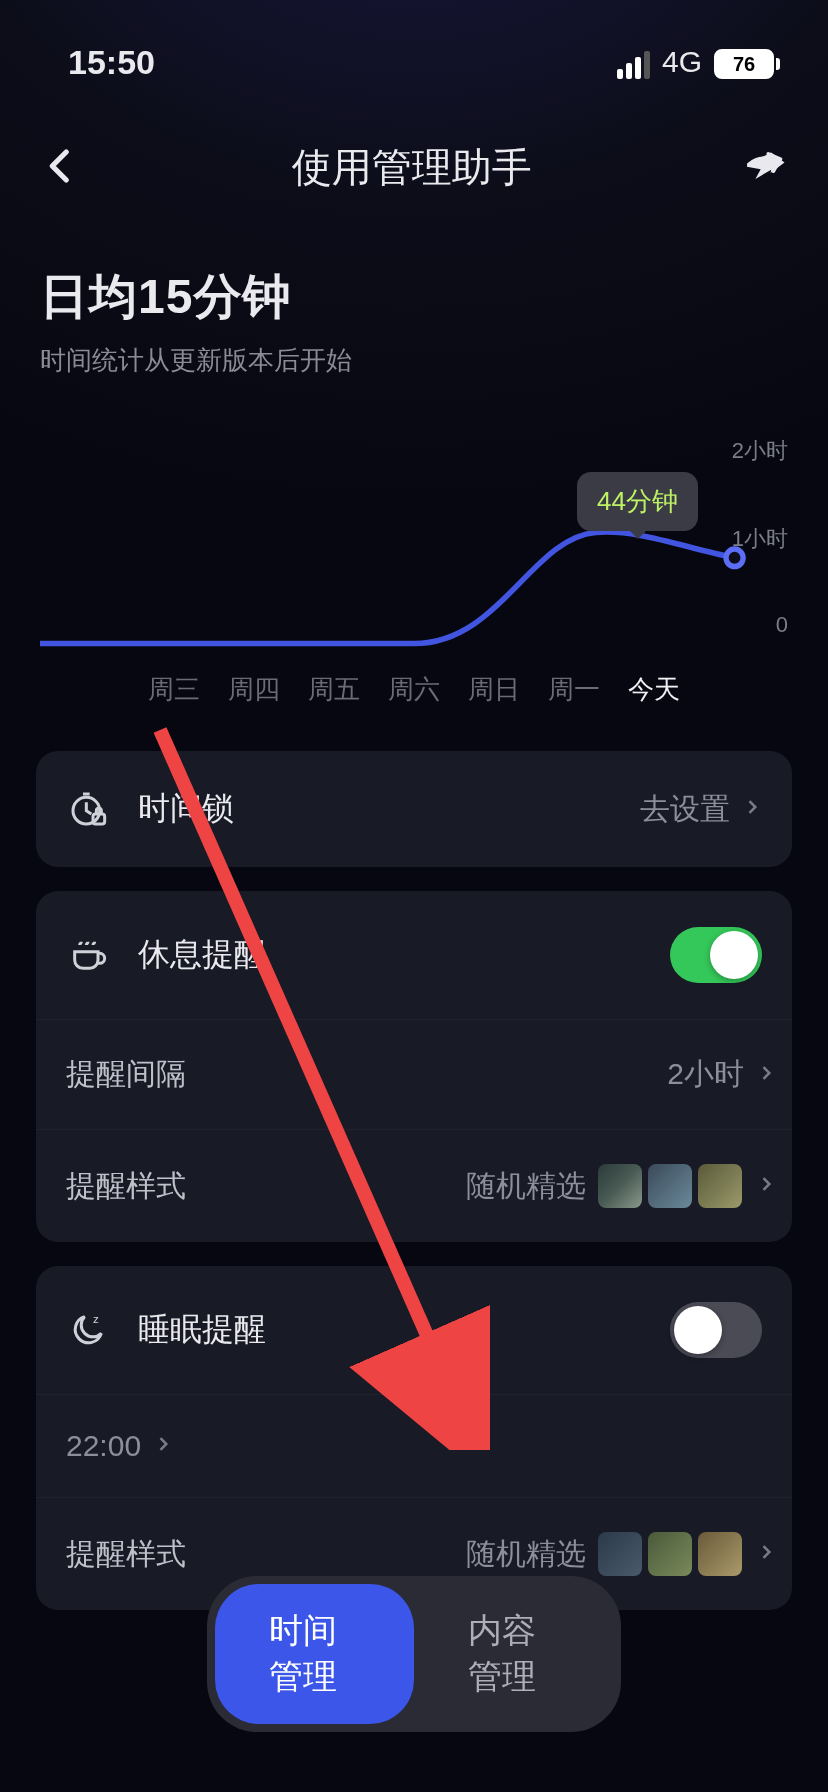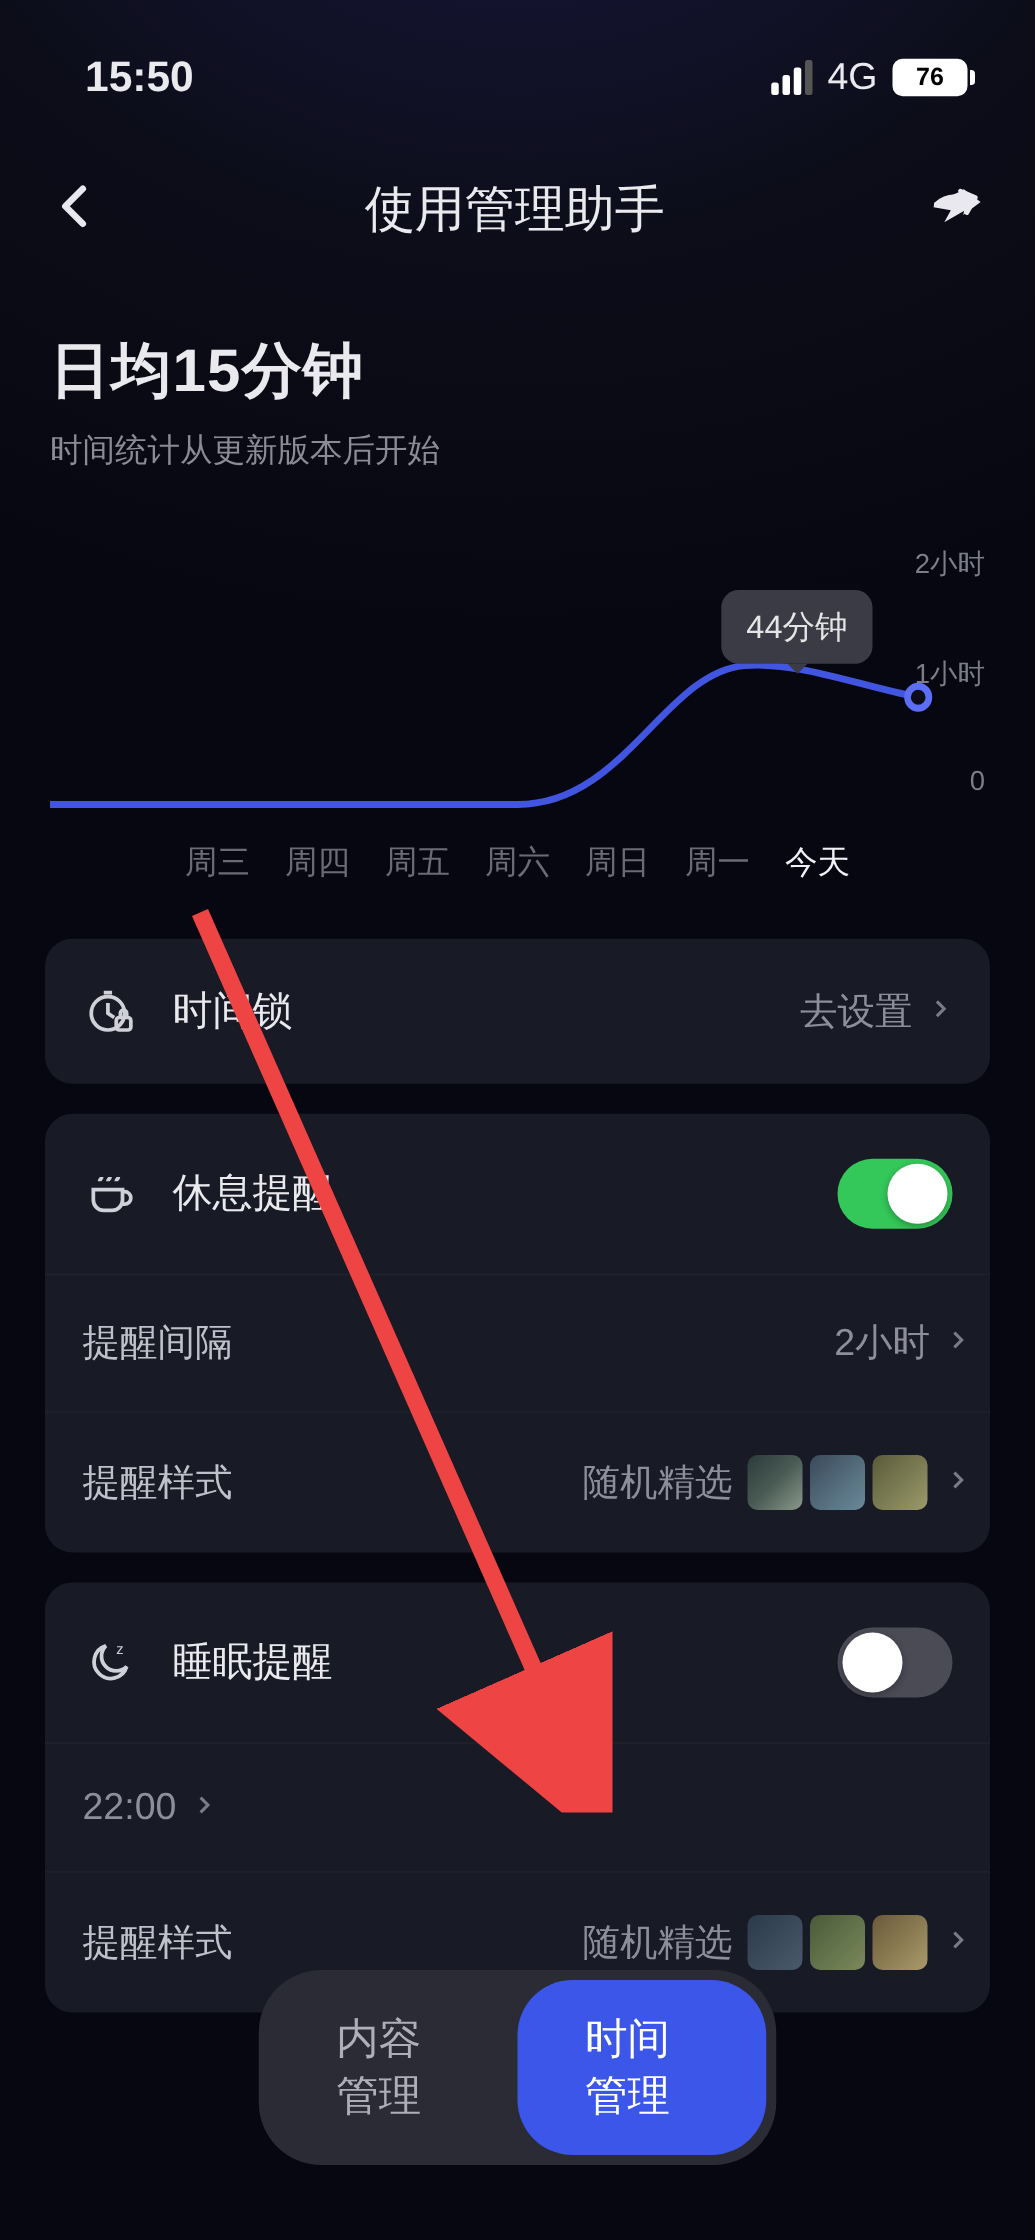--- a/index.html
+++ b/index.html
@@ -5,21 +5,21 @@
 * { margin:0; padding:0; box-sizing:border-box; -webkit-font-smoothing:antialiased; }
 html,body { width:828px; height:1792px; overflow:hidden; }
 body {
   font-family:-apple-system,"PingFang SC","Helvetica Neue",sans-serif;
   background:radial-gradient(ellipse 900px 700px at 50% -10%, #1a1841 0%, #0c0d18 55%, #060710 100%);
   color:#e9e9ee;
 }
 
 
 .status { display:flex; justify-content:space-between; align-items:center; padding:24px 48px 0 68px; height:100px; font-size:34px; font-weight:600; }
-.status-right { display:flex; align-items:center; gap:12px; }
+.status-right { display:flex; align-items:flex-end; gap:12px; }
 .bars { display:flex; align-items:flex-end; gap:3px; }
 .bars span { width:6px; background:#fff; border-radius:2px; }
 .bars span:nth-child(1){height:10px}.bars span:nth-child(2){height:16px}.bars span:nth-child(3){height:22px}.bars span:nth-child(4){height:28px;background:#555}
 .batt { display:flex; align-items:center; }
 .batt-body { width:60px; height:30px; border:3px solid #fff; border-radius:8px; position:relative; background:#fff; }
 .batt-fill { position:absolute; left:0; top:0; bottom:0; width:76%; background:#fff; border-radius:5px 0 0 5px; }
 .batt-txt { position:absolute; inset:0; display:flex; align-items:center; justify-content:center; font-size:20px; font-weight:700; color:#000; }
 .batt-tip { width:4px; height:12px; background:#fff; border-radius:0 3px 3px 0; margin-left:2px; }
 
 
@@ -31,21 +31,21 @@
 .summary { padding:40px 40px 20px; }
 .summary h1 { font-size:48px; font-weight:600; margin-bottom:14px; letter-spacing:1px; }
 .summary p { font-size:26px; color:#8a8b97; }
 
 
 .chart-wrap { position:relative; padding:30px 40px 20px; }
 .chart { position:relative; height:220px; }
 .chart svg { width:100%; height:100%; }
 .ylab { position:absolute; right:0; font-size:22px; color:#7c7d8a; }
 .ylab.y2 { top:8px; } .ylab.y1 { top:96px; } .ylab.y0 { top:184px; }
-.tooltip { position:absolute; top:44px; right:90px; background:#3a3b45; color:#e5e5e5; padding:12px 20px; border-radius:14px; font-size:26px; }
+.tooltip { position:absolute; top:44px; right:90px; background:#3a3b45; color:#bef264; padding:12px 20px; border-radius:14px; font-size:26px; }
 .tooltip::after { content:""; position:absolute; left:50%; bottom:-8px; margin-left:-8px; border:8px solid transparent; border-top-color:#3a3b45; border-bottom:none; }
 .xaxis { display:flex; justify-content:center; padding:24px 0 0; }
 .xaxis span { font-size:26px; color:#6a6b77; width:80px; text-align:center; }
 .xaxis span.active { color:#f0f0f5; font-weight:500; }
 
 
 .card { margin:24px 36px 0; background:rgba(40,42,55,.55); border-radius:22px; overflow:hidden; }
 .row { display:flex; align-items:center; padding:36px 30px; }
 .row + .row { border-top:1px solid rgba(255,255,255,.04); }
 .row .ic { width:44px; height:44px; margin-right:28px; display:flex; align-items:center; justify-content:center; }
@@ -231,22 +231,22 @@
         <div class="thumb e"></div>
         <div class="thumb f"></div>
       </div>
     <span class="chev"><svg viewBox="0 0 24 24" fill="none" stroke="#7a7b87" stroke-width="3">
           <polyline points="9 5 16 12 9 19"></polyline>
         </svg></span>
   </div>
 </div>
 
 <div class="tabs">
+  <div class="tab active">时间管理</div>
   <div class="tab">内容管理</div>
-  <div class="tab active">时间管理</div>
 </div>
 
 <svg class="arrow" viewBox="0 0 340 730">
   <defs>
       <marker id="ah" markerWidth="12" markerHeight="12" refX="6" refY="6" orient="auto">
         <path d="M0 0 L12 6 L0 12 Z" fill="#ef4444"></path>
       </marker>
     </defs>
   <line x1="10" y1="10" x2="310" y2="690" stroke="#ef4444" stroke-width="14" marker-end="url(#ah)"></line>
 </svg>

